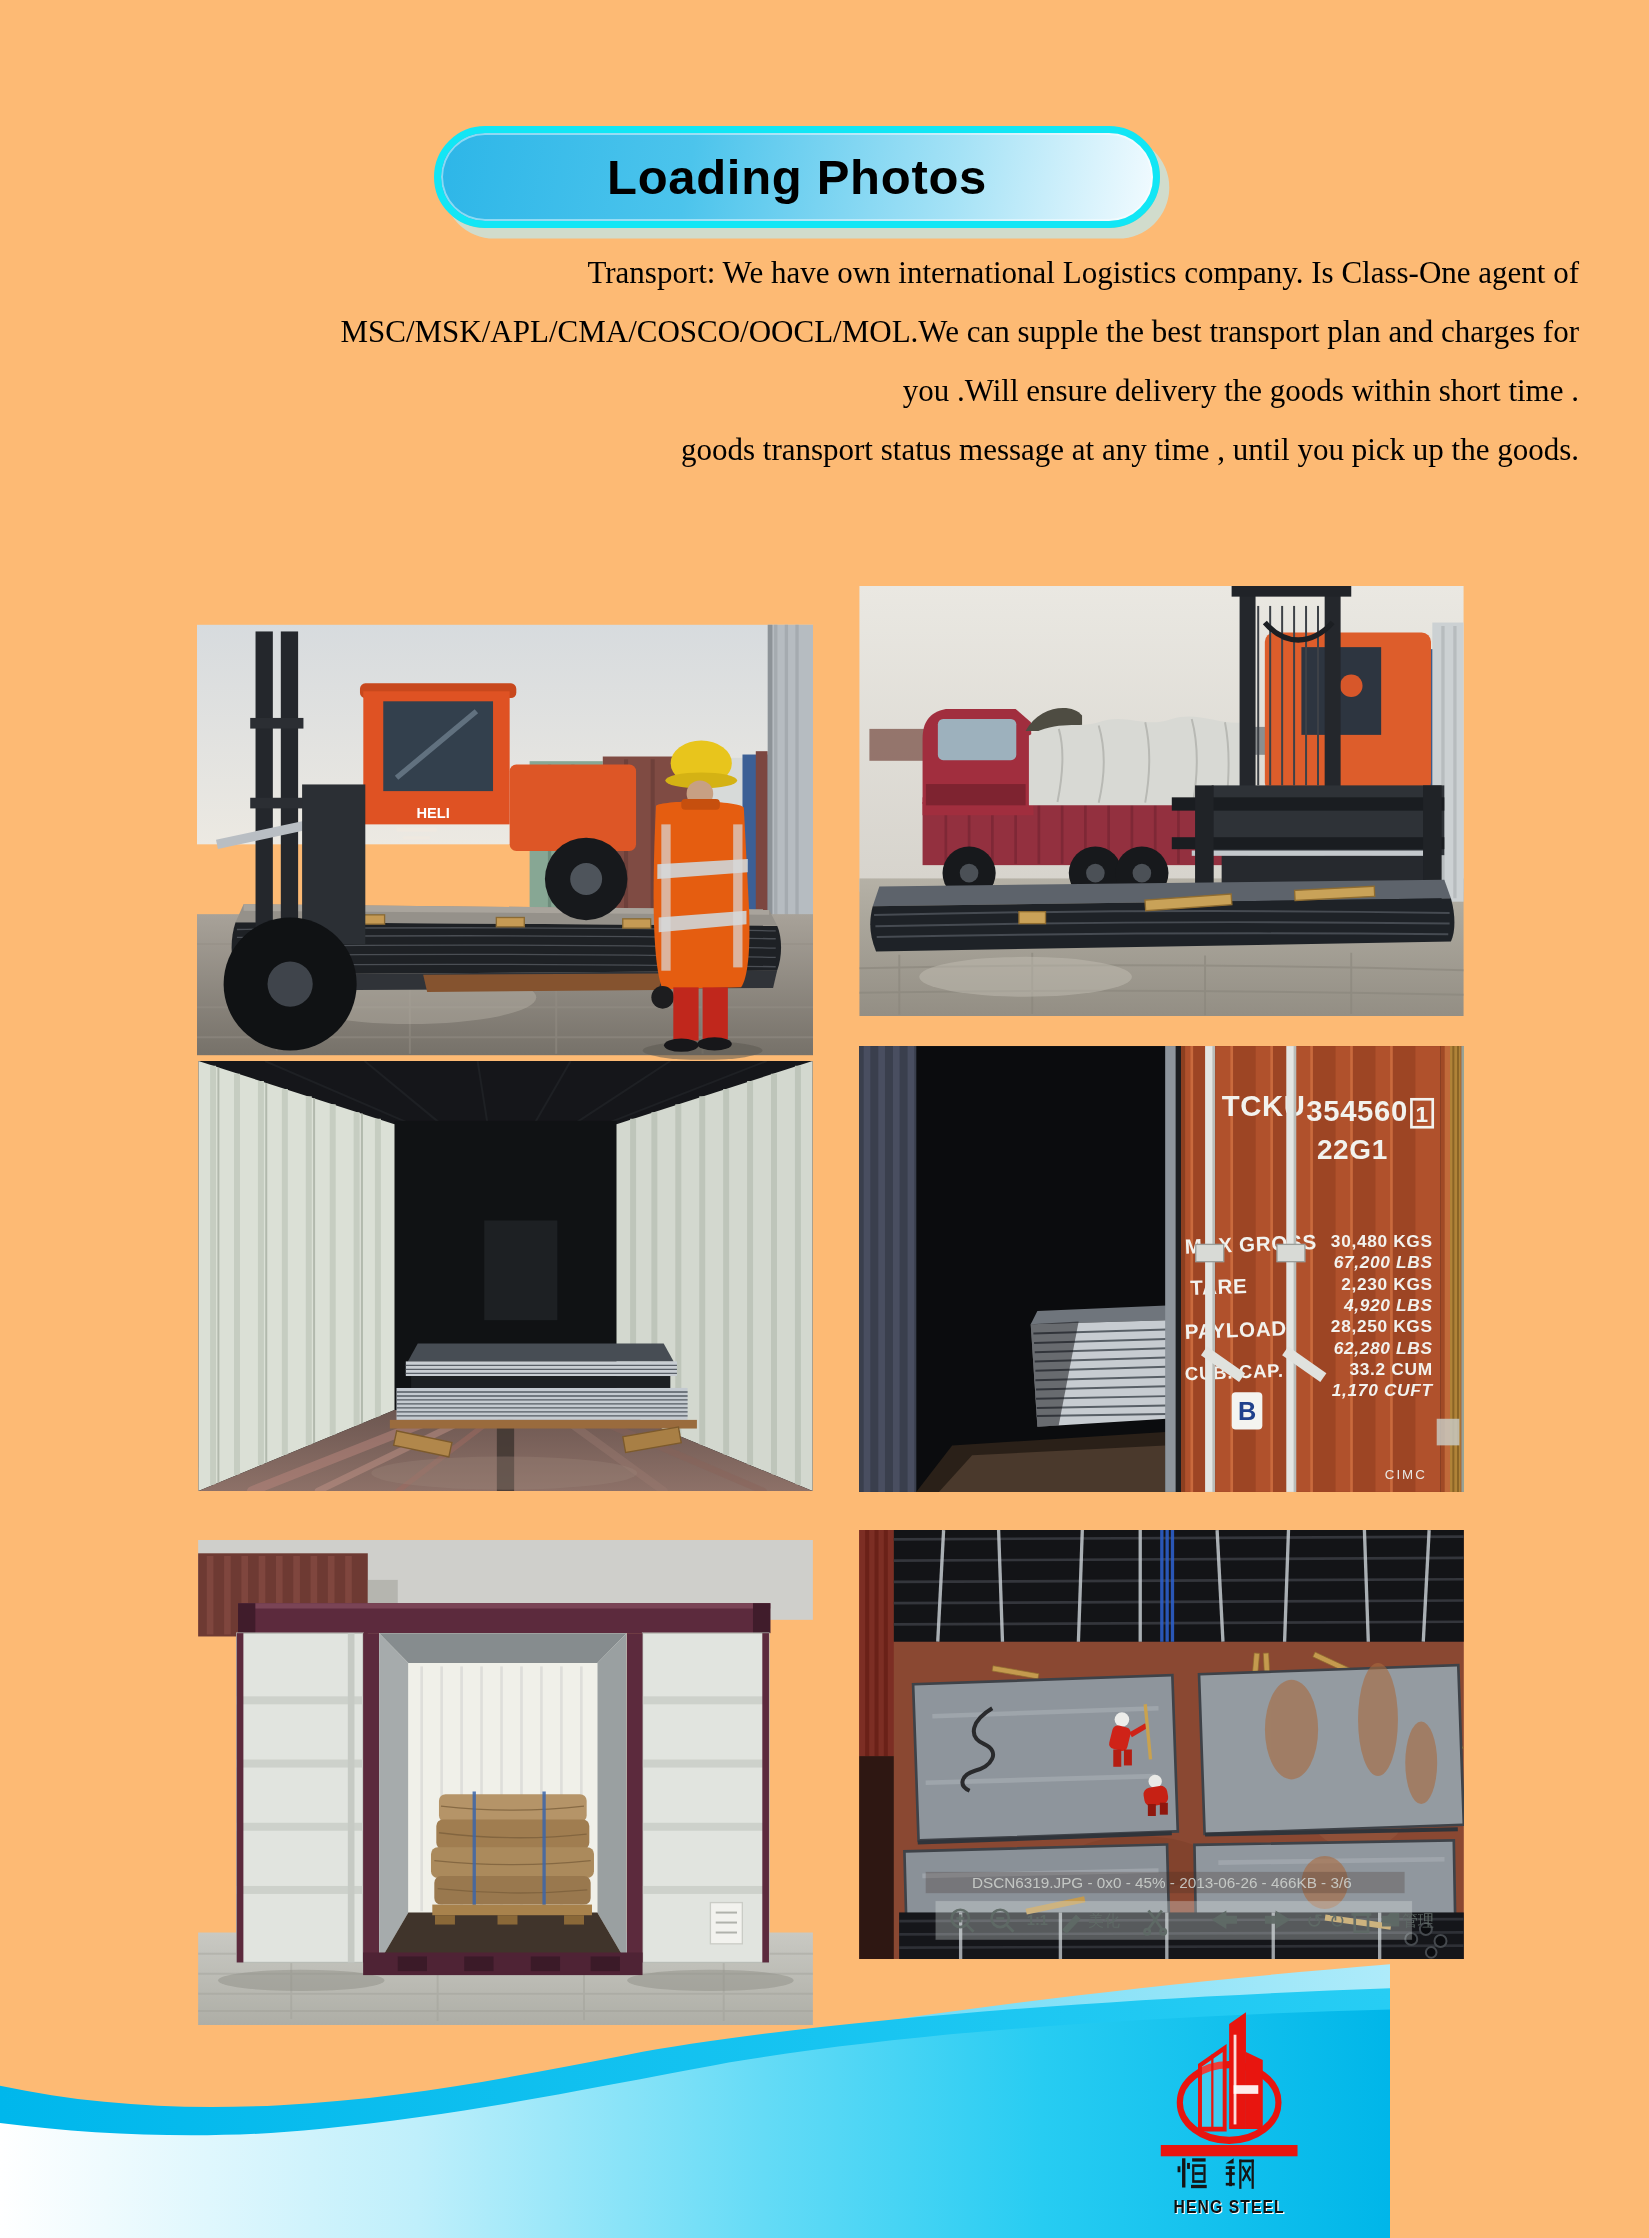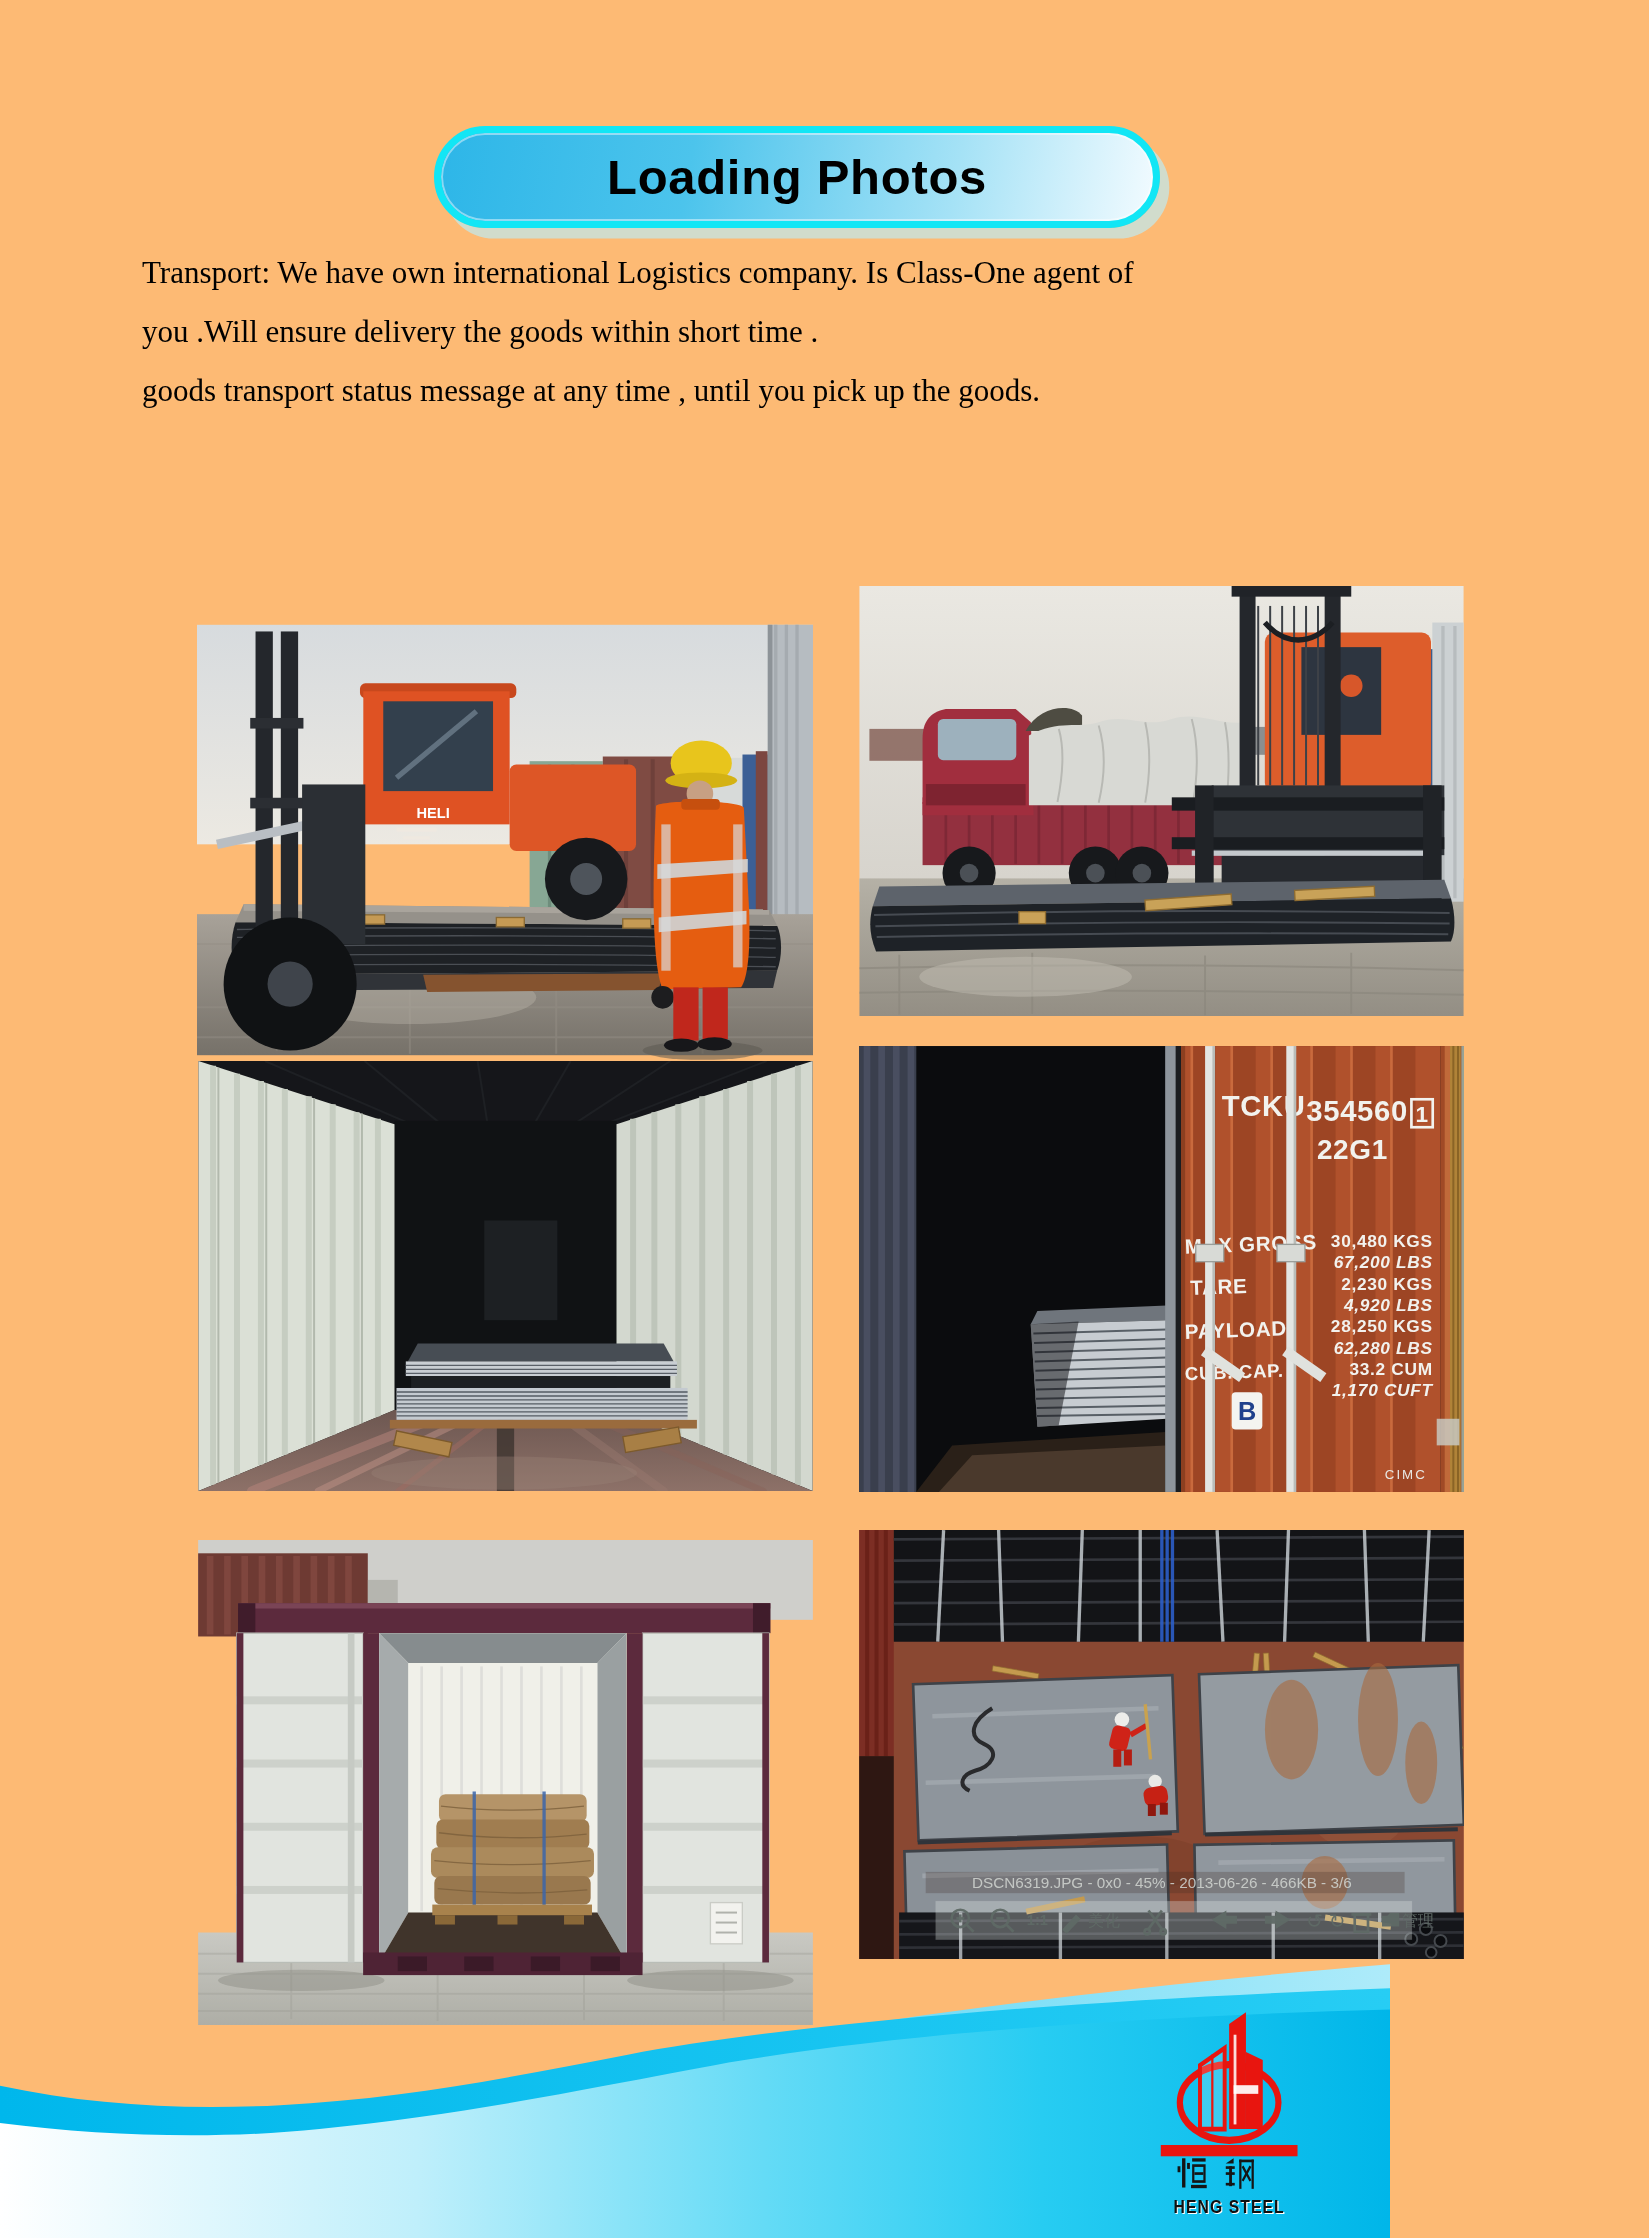--- a/index.html
+++ b/index.html
@@ -11,21 +11,21 @@
   .banner { position:absolute; left:434px; top:126px; width:726px; height:102px; box-sizing:border-box;
             border:7.3px solid #12e6f5; border-radius:55px;
             background:linear-gradient(100deg,#2db6e8 0%,#4cc4ec 35%,#a5e2f6 72%,#f2fbff 100%);
             box-shadow:9.3px 10.6px 0 rgba(186,238,250,0.66), inset 0 0 0 2px rgba(255,255,255,0.45);
             display:flex; align-items:center; justify-content:center; }
   .banner-text { font-size:49px; font-weight:bold; letter-spacing:0.7px; color:#000; }
 
   
   .intro { position:absolute; left:142px; top:243px; width:1437px;
            font-family:"Liberation Serif", serif; font-size:31px; color:#000; }
-  .intro-line { height:59px; line-height:59px; white-space:nowrap; }
+  .intro-line { height:59px; line-height:59px; white-space:nowrap;text-align:right; }
 
   
   .photo { position:absolute; }
   .photo svg { display:block; width:100%; height:100%; }
   #photo1 { left:197px;  top:586px;  width:616px; height:508px; }
   #photo2 { left:859px; top:586px;  width:605px; height:430px; }
   #photo3 { left:198px;  top:1061px; width:615px; height:430px; }
   #photo4 { left:859px; top:1046px; width:605px; height:446px; }
   #photo5 { left:198px;  top:1540px; width:615px; height:485px; }
   #photo6 { left:859px; top:1530px; width:605px; height:429px; }
@@ -38,20 +38,21 @@
 <body>
 
 <div class="page">
 
   <div class="banner">
     <span class="banner-text">Loading Photos</span>
   </div>
 
   <div class="intro">
     <div class="intro-line">Transport: We have own international Logistics company. Is Class-One agent of</div>
+    <div class="intro-line">MSC/MSK/APL/CMA/COSCO/OOCL/MOL.We can supple the best transport plan and charges for</div>
     <div class="intro-line">you .Will ensure delivery the goods within short time .</div>
     <div class="intro-line">goods transport status message at any time , until you pick up the goods.</div>
   </div>
 
   <div class="photo" id="photo1">
     <svg viewBox="0 0 926 647" role="img" aria-label="Forklift lifting a stack of steel plates in a container yard while a worker in orange hi-vis jacket and yellow hard hat looks on">
       <defs>
         <linearGradient id="p1sky" x1="0" y1="0" x2="0" y2="1">
           <stop offset="0" stop-color="#d7dbde"></stop>
             <stop offset="1" stop-color="#ece9e2"></stop>

